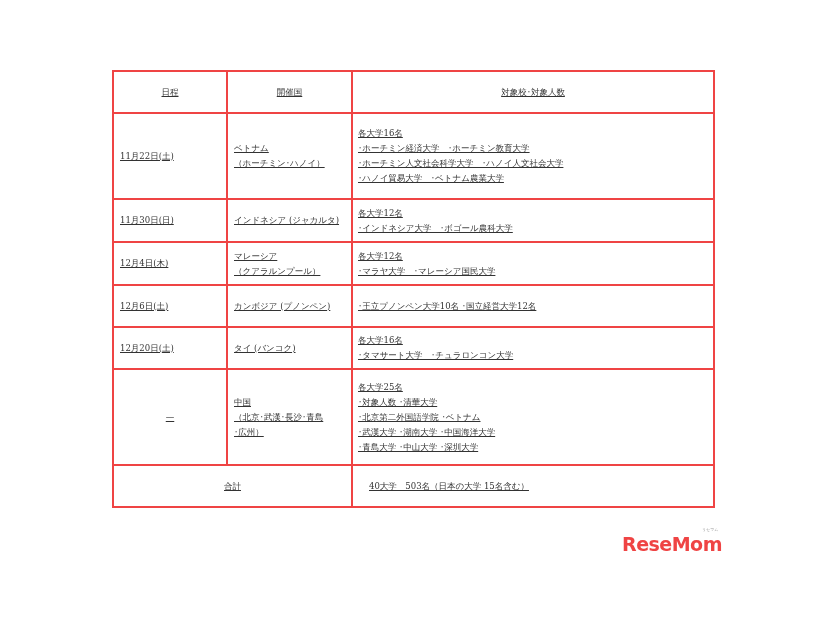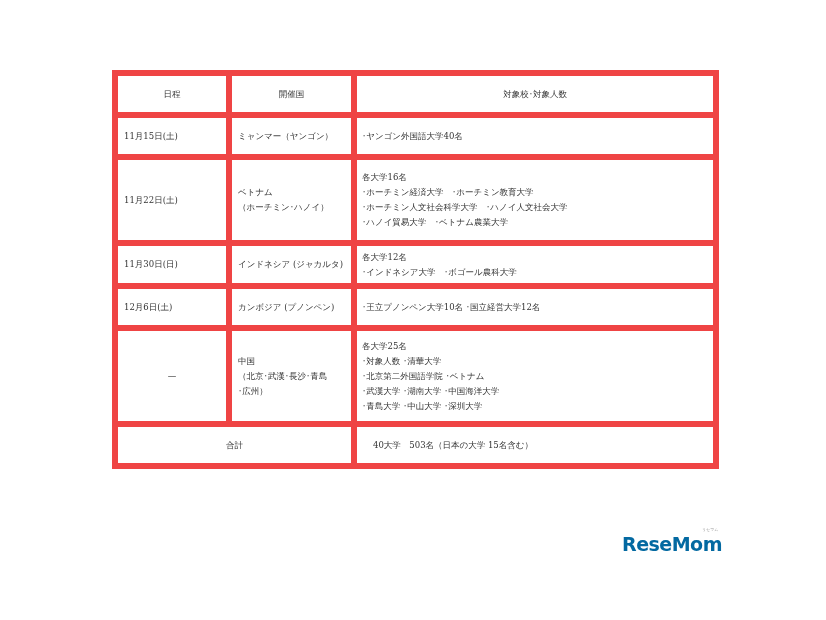--- a/index.html
+++ b/index.html
@@ -19,26 +19,27 @@
       position: absolute;
       left: 112px;
       top: 70px;
       width: 601px;
       border-collapse: collapse;
       table-layout: fixed;
       font-size: 8.5px;
       line-height: 15px;
     }
     .tbl td, .tbl th {
-      border: 6px solid #ef4444;
+      border: 2px solid #ef4444;
       padding: 0 0 0 6px;
       vertical-align: middle;
       font-weight: normal;
       text-align: left;
       overflow: hidden;
+      text-decoration: underline;
     }
     .tbl th { text-align: center; padding: 0; }
     .col-date { width: 114px; }
     .col-country { width: 125px; }
     .col-target { width: 362px; }
     .tbl .center { text-align: center; padding: 0; }
     .line { display: block; white-space: nowrap; }
     .r-head { height: 42px; }
     .r-0 { height: 42px; }
     .r-1 { height: 86px; }
@@ -51,21 +52,21 @@
     .target-cell { padding-left: 5px !important; }
     .total-val { padding-left: 16px !important; }
     .logo {
       position: absolute;
       left: 622px;
       top: 533px;
       font-family: "DejaVu Sans", "Liberation Sans", sans-serif;
       font-weight: bold;
       font-size: 19px;
       letter-spacing: -0.5px;
-      color: #0369a1;
+      color: #ef4444;
     }
     .logo-ruby {
       position: absolute;
       left: 702px;
       top: 527px;
       font-family: "DejaVu Sans", "Liberation Sans", sans-serif;
       font-size: 4px;
       color: #9a9a9a;
     }
   </style>
@@ -78,29 +79,20 @@
     <col class="col-country">
     <col class="col-target">
   </colgroup>
   <tbody>
       <tr class="r-head">
     <th>日程</th>
     <th>開催国</th>
     <th>対象校･対象人数</th>
   </tr>
 
-  <tr class="r-0">
-    <td>11月15日(土)</td>
-    <td>
-      <span class="line">ミャンマー（ヤンゴン）</span>
-    </td>
-    <td class="target-cell">
-      <span class="line">･ヤンゴン外国語大学40名</span>
-    </td>
-  </tr>
 
   <tr class="r-1">
     <td>11月22日(土)</td>
     <td>
       <span class="line">ベトナム</span>
       <span class="line">（ホーチミン･ハノイ）</span>
     </td>
     <td class="target-cell">
       <span class="line">各大学16名</span>
       <span class="line">･ホーチミン経済大学　･ホーチミン教育大学</span>
@@ -113,31 +105,52 @@
     <td>11月30日(日)</td>
     <td>
       <span class="line">インドネシア (ジャカルタ)</span>
     </td>
     <td class="target-cell">
       <span class="line">各大学12名</span>
       <span class="line">･インドネシア大学　･ボゴール農科大学</span>
     </td>
   </tr>
 
+  <tr class="r-3">
+    <td>12月4日(木)</td>
+    <td>
+      <span class="line">マレーシア</span>
+      <span class="line">（クアラルンプール）</span>
+    </td>
+    <td class="target-cell">
+      <span class="line">各大学12名</span>
+      <span class="line">･マラヤ大学　･マレーシア国民大学</span>
+    </td>
+  </tr>
 
   <tr class="r-4">
     <td>12月6日(土)</td>
     <td>
       <span class="line">カンボジア (プノンペン)</span>
     </td>
     <td class="target-cell">
       <span class="line">･王立プノンペン大学10名 ･国立経営大学12名</span>
     </td>
   </tr>
 
+  <tr class="r-5">
+    <td>12月20日(土)</td>
+    <td>
+      <span class="line">タイ (バンコク)</span>
+    </td>
+    <td class="target-cell">
+      <span class="line">各大学16名</span>
+      <span class="line">･タマサート大学　･チュラロンコン大学</span>
+    </td>
+  </tr>
 
   <tr class="r-6">
     <td class="center">—</td>
     <td>
       <span class="line">中国</span>
       <span class="line">（北京･武漢･長沙･青島</span>
       <span class="line">･広州）</span>
     </td>
     <td class="target-cell">
       <span class="line">各大学25名</span>

